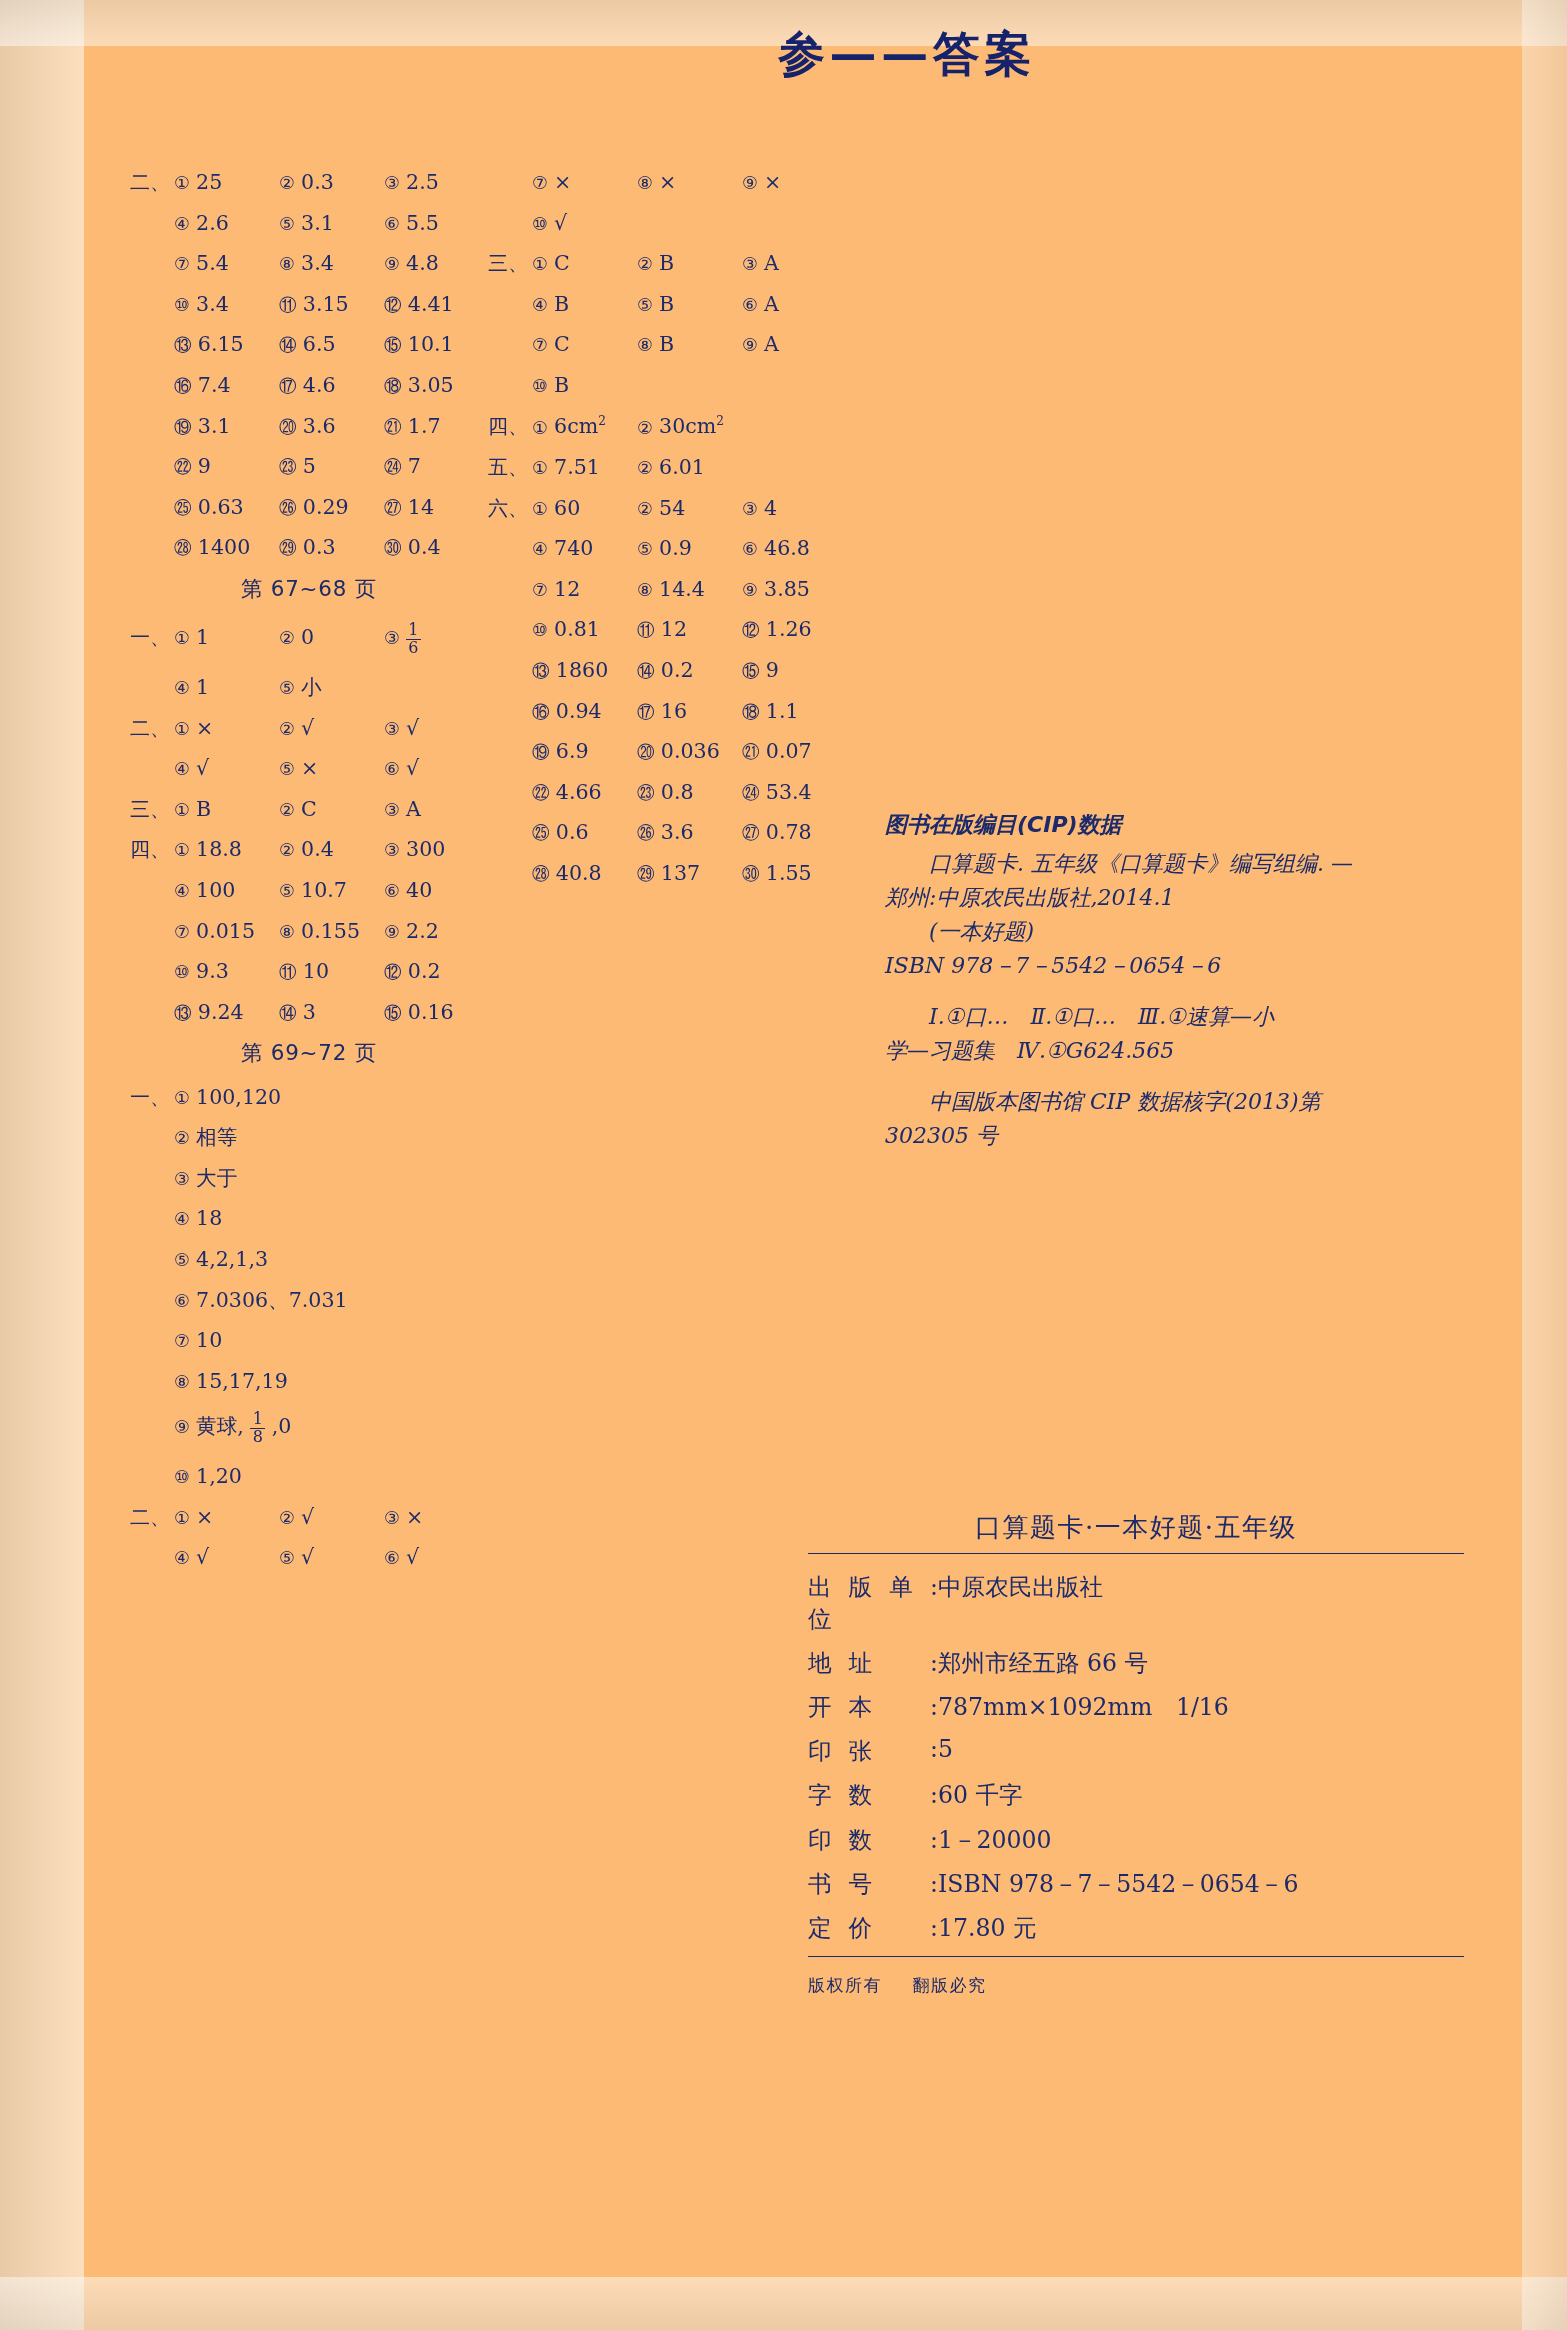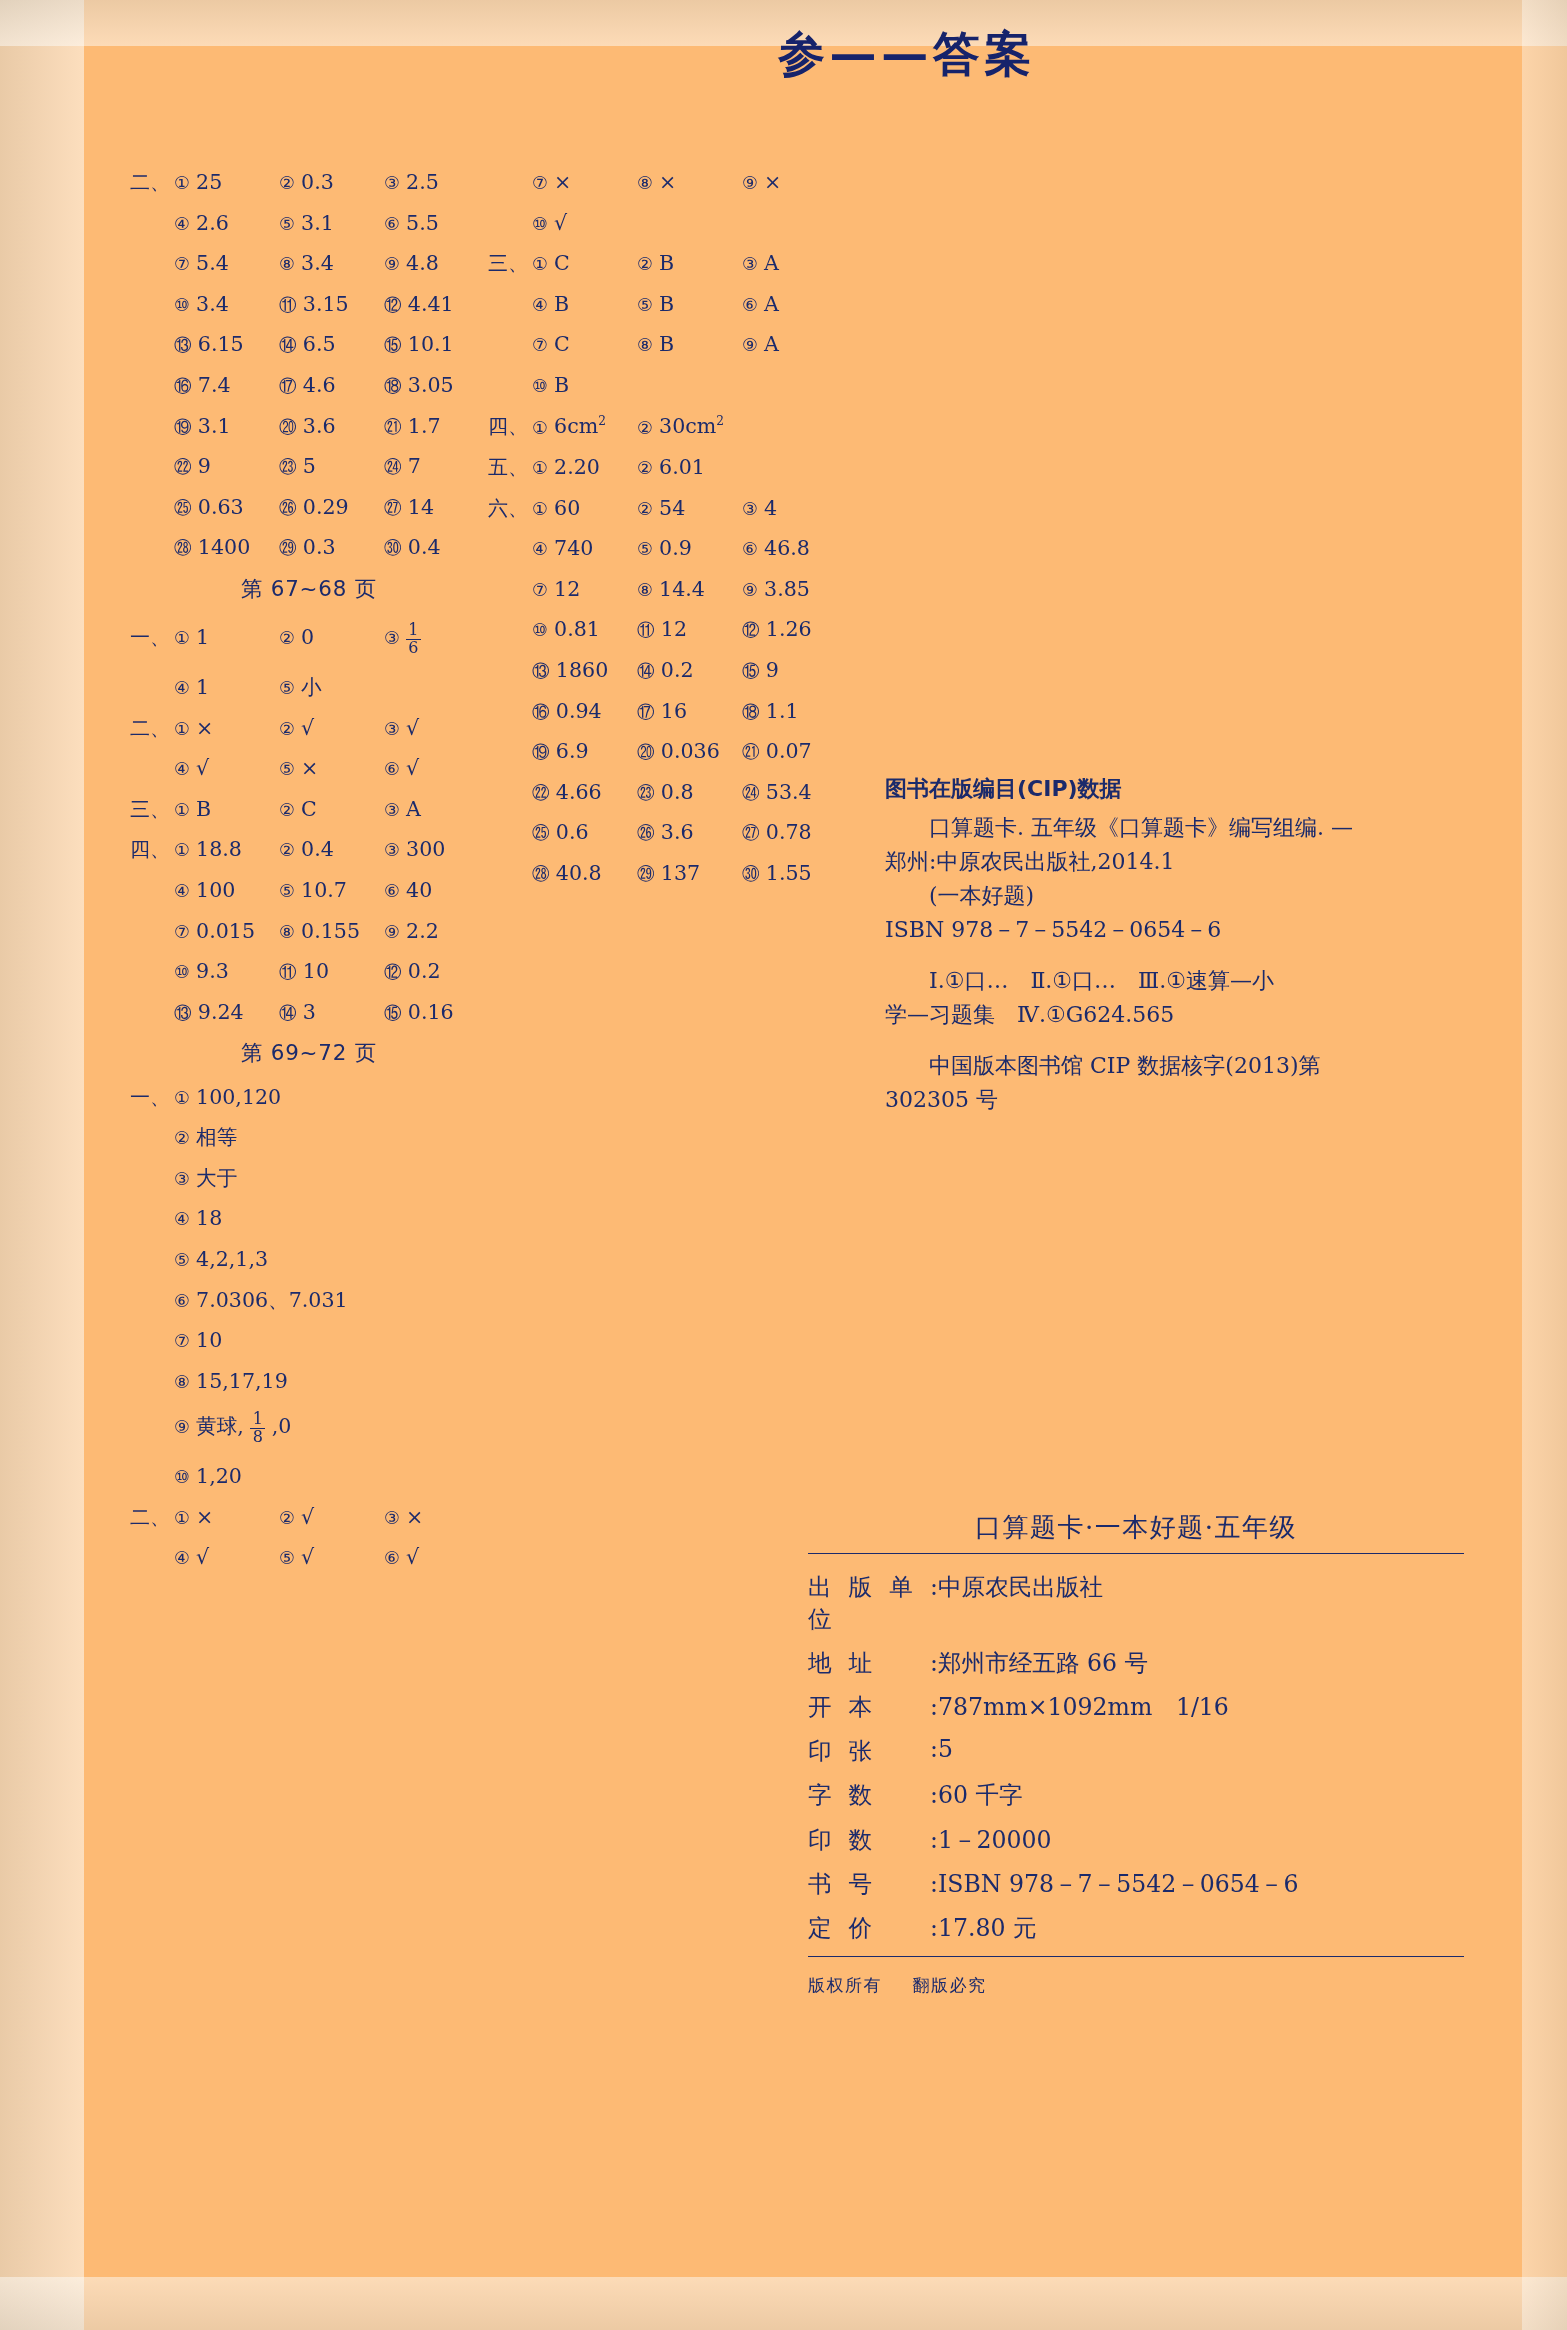--- a/index.html
+++ b/index.html
@@ -51,21 +51,21 @@
     letter-spacing:0.8px;
   }
 
   .frac{display:inline-block;vertical-align:-0.55em;text-align:center;font-size:16px;line-height:1.05;}
   .frac .n{display:block;border-bottom:1.1px solid #1b2a6b;padding:0 2.3px;}
   .frac .d{display:block;padding:0 2.3px;}
 
   sup{font-size:12.2px;}
 
   
-  .cip{position:absolute;left:885px;top:772px;width:633px;font-size:22px;line-height:1.55;}
+  .cip{position:absolute;left:885px;top:808px;width:633px;font-size:22px;line-height:1.55;font-style:italic;}
   .cip .hd{font-weight:bold;font-family:"DejaVu Sans","Liberation Sans",sans-serif;margin-bottom:4.6px;}
   .cip p{margin:0;}
   .cip .indent{text-indent:2em;}
   .gap{height:17px;}
 
   
   .colophon{position:absolute;left:808px;top:1510px;width:656px;font-size:23.6px;}
   .colophon .bigline{text-align:center;font-size:26px;letter-spacing:1.5px;}
   .colophon hr{border:none;border-top:1.5px solid #1b2a6b;margin:7.6px 0 17px 0;}
   .kv{display:flex;margin-bottom:12.2px;align-items:flex-start;}
@@ -293,21 +293,21 @@
         <span class="lead blank">三、</span>
         <span class="item"><span class="cnum">⑩</span> <span class="val">B</span></span>
       </div>
       <div class="row">
         <span class="lead">四、</span>
         <span class="item"><span class="cnum">①</span> <span class="val">6cm<sup>2</sup></span></span>
         <span class="item"><span class="cnum">②</span> <span class="val">30cm<sup>2</sup></span></span>
       </div>
       <div class="row">
         <span class="lead">五、</span>
-        <span class="item"><span class="cnum">①</span> <span class="val">2.20</span></span>
+        <span class="item"><span class="cnum">①</span> <span class="val">7.51</span></span>
         <span class="item"><span class="cnum">②</span> <span class="val">6.01</span></span>
       </div>
       <div class="row">
         <span class="lead">六、</span>
         <span class="item"><span class="cnum">①</span> <span class="val">60</span></span>
         <span class="item"><span class="cnum">②</span> <span class="val">54</span></span>
         <span class="item"><span class="cnum">③</span> <span class="val">4</span></span>
       </div>
       <div class="row">
         <span class="lead blank">六、</span>

